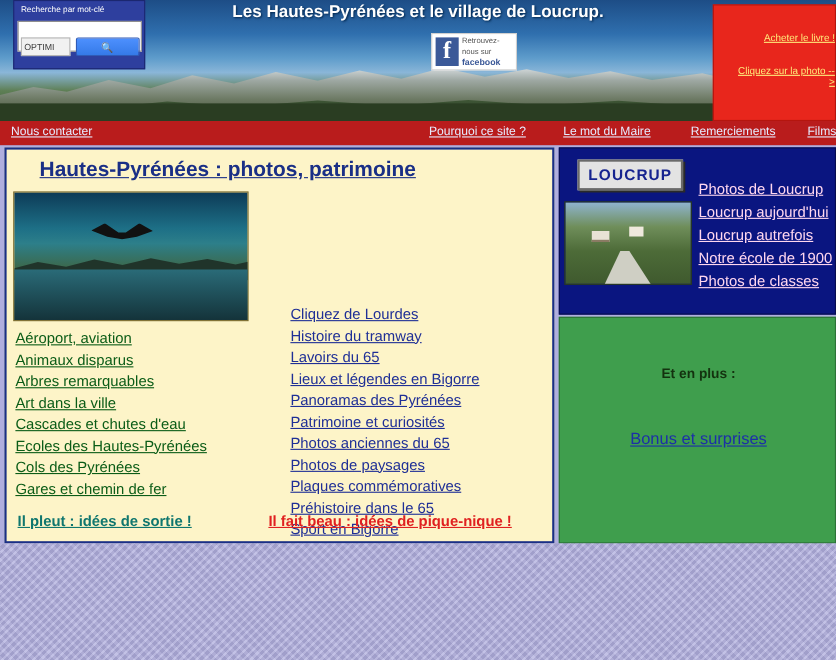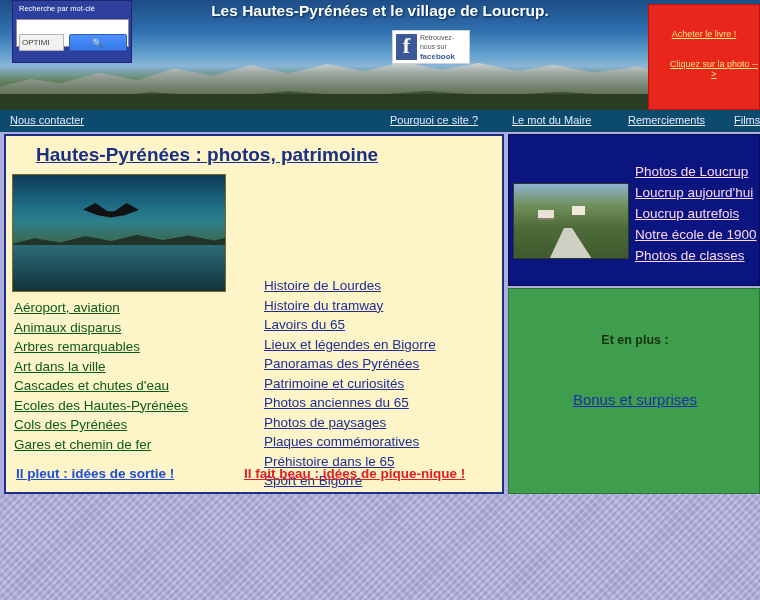--- a/index.html
+++ b/index.html
@@ -101,29 +101,29 @@
     margin-left: 3px; line-height: 1.15;
   }
   #fb-text .sm { font-size: 7px; color:#555; font-weight:normal; }
   
   #book-promo {
     position: absolute; left: 648px; top: 4px; width: 112px; height: 106px;
     background: #e8261c;
     border: 1px solid #b5150e;
   }
   #book-promo a {
-    display: block; text-align: center; color: #ffe97a;
+    display: block; text-align: right; color: #ffe97a;
     font-size: 9px; text-decoration: underline;
   }
   #book-buy { margin-top: 24px; }
   #book-click { margin-top: 20px; font-size: 8.5px; padding-left: 20px; }
   
   #navbar {
     position: absolute; left: 0; top: 110px; width: 760px; height: 22px;
-    background: #0c4a6e;
+    background: #b91c1c;
     color: #dfe4ff;
     font-size: 11px;
   }
   #navbar .nav-item {
     position: absolute; top: 4px;
     color: #e6ebff;
     text-decoration: underline;
     white-space: nowrap;
   }
   
@@ -168,21 +168,21 @@
   .link-col a {
     display: block;
     color: #0b5c17;
     text-decoration: underline;
     white-space: nowrap;
   }
   #col-right a { color: #1f2f96; }
   #bottom-links { position: absolute; left: 0; top: 330px; width: 500px; }
   #rain-link {
     position: absolute; left: 10px; top: 0;
-    color: #1d4ed8; font-size: 13.5px; text-decoration: underline; font-weight: bold;
+    color: #0f766e; font-size: 13.5px; text-decoration: underline; font-weight: bold;
   }
   #sun-link {
     position: absolute; left: 238px; top: 0;
     color: #e02020; font-size: 13.5px; text-decoration: underline; font-weight: bold;
   }
   
   #loucrup-panel {
     position: absolute; left: 508px; top: 134px; width: 252px; height: 152px;
     background: #0a1580;
     border: 1px solid #060c4e;
@@ -304,21 +304,21 @@
     <a href="#">Animaux disparus</a>
     <a href="#">Arbres remarquables</a>
     <a href="#">Art dans la ville</a>
     <a href="#">Cascades et chutes d'eau</a>
     <a href="#">Ecoles des Hautes-Pyrénées</a>
     <a href="#">Cols des Pyrénées</a>
     <a href="#">Gares et chemin de fer</a>
   </div>
 
   <div class="link-col" id="col-right">
-    <a href="#">Histoire de Lourdes</a>
+    <a href="#">Cliquez de Lourdes</a>
     <a href="#">Histoire du tramway</a>
     <a href="#">Lavoirs du 65</a>
     <a href="#">Lieux et légendes en Bigorre</a>
     <a href="#">Panoramas des Pyrénées</a>
     <a href="#">Patrimoine et curiosités</a>
     <a href="#">Photos anciennes du 65</a>
     <a href="#">Photos de paysages</a>
     <a href="#">Plaques commémoratives</a>
     <a href="#">Préhistoire dans le 65</a>
     <a href="#">Sport en Bigorre</a>
@@ -326,20 +326,21 @@
     <a href="#">Timbres des HP</a>
   </div>
 
   <div id="bottom-links">
     <a id="rain-link" href="#">Il pleut : idées de sortie !</a>
     <a id="sun-link" href="#">Il fait beau : idées de pique-nique !</a>
   </div>
 </div>
 
 <div id="loucrup-panel">
+  <div id="loucrup-logo">LOUCRUP</div>
   <div id="loucrup-photo">
     <div class="house"></div>
     <div class="house2"></div>
     <div class="road"></div>
   </div>
   <div id="loucrup-links">
     <a href="#">Photos de Loucrup</a>
     <a href="#">Loucrup aujourd'hui</a>
     <a href="#">Loucrup autrefois</a>
     <a href="#">Notre école de 1900</a>

